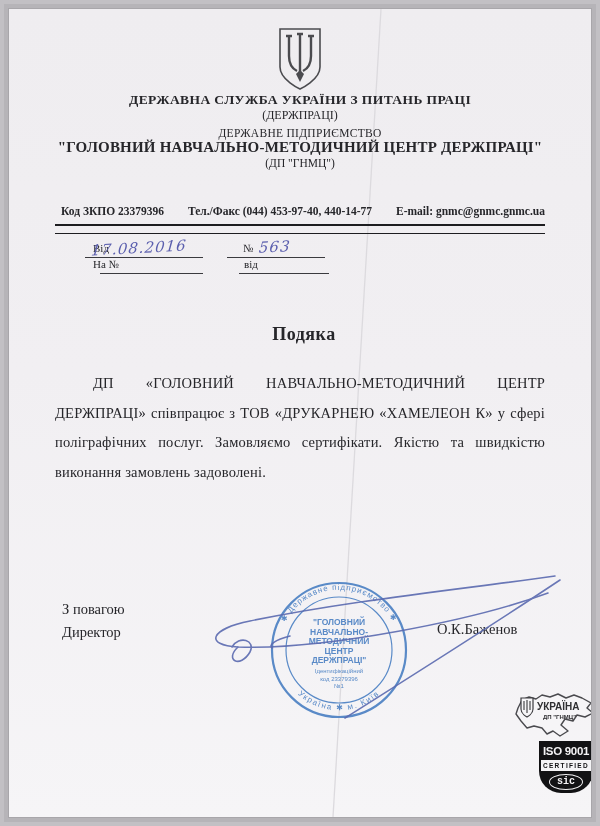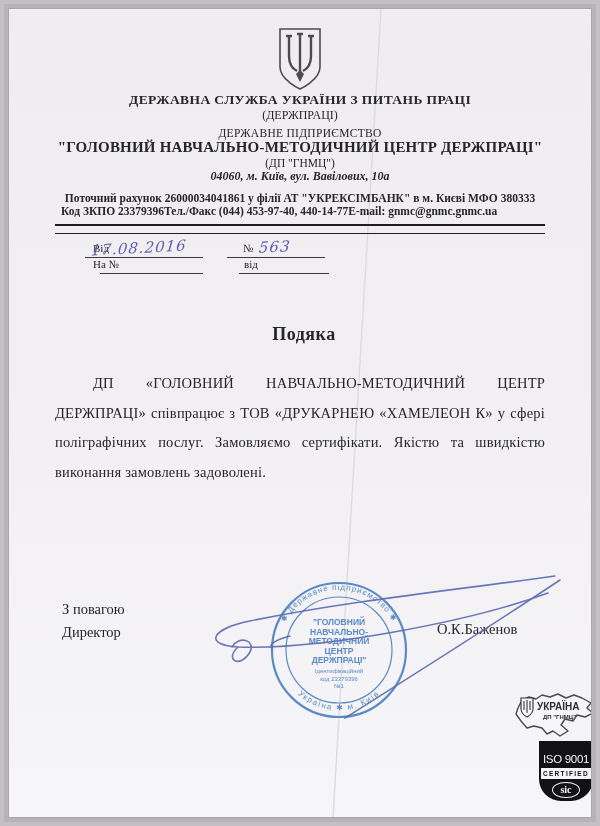--- a/index.html
+++ b/index.html
@@ -12,41 +12,41 @@
   .ctr{left:0;right:0;text-align:center;}
   .ink{color:#26262a;}
   .b{font-weight:bold;}
   .hdr-agency{top:83px;font-size:13.5px;letter-spacing:.4px;}
   .hdr-agency-short{top:99px;font-size:12px;}
   .hdr-type{top:118px;font-size:11.5px;letter-spacing:.3px;}
   .hdr-name{top:130px;font-size:15px;letter-spacing:.2px;}
   .hdr-short{top:148px;font-size:11.5px;}
   .hdr-addr{top:160px;font-size:12px;font-style:italic;}
   .hdr-bank{top:183px;font-size:11.5px;}
-  .hdr-contacts{top:196px;left:52px;right:46px;display:flex;font-size:11.5px;}
+  .hdr-contacts{top:196px;left:52px;right:46px;display:flex;justify-content:space-between;font-size:11.5px;}
   .rule{top:215px;left:46px;right:46px;height:7px;border-top:2.5px solid #1d1d20;border-bottom:1.5px solid #1d1d20;}
   .ref-label{font-size:11px;margin-left:31px;}
   .uline{border-bottom:1px solid #3a3a3e;position:absolute;}
   .hand{font-family:"DejaVu Serif",serif;font-style:italic;color:#5b5fae;transform:rotate(-3deg) skewX(-8deg);letter-spacing:1px;}
   .title{top:315px;font-size:18px;letter-spacing:.5px;padding-left:8px;}
   .bodytext{top:360px;left:46px;right:46px;font-size:14.5px;line-height:29.5px;text-align:justify;letter-spacing:.2px;}
   .bodytext p{margin:0;text-indent:38px;}
   .sig-label{font-size:14.5px;}
   .stamp-svg{left:257px;top:568px;}
   .sign-svg{left:131px;top:539px;}
   .fold-svg{left:0;top:0;pointer-events:none;}
   .map-logo{left:503px;top:677px;}
   .iso{left:530px;top:732px;width:54px;}
   .iso-top{background:#121214;color:#f4f3f5;text-align:center;font-family:"Liberation Sans",sans-serif;
-           font-weight:normal;font-size:11.5px;padding:12px 0 3px;letter-spacing:-.3px;}
+           font-weight:bold;font-size:11.5px;padding:4px 0 3px;letter-spacing:-.3px;}
   .iso-mid{background:#f5f4f6;color:#121214;text-align:center;font-family:"Liberation Sans",sans-serif;
            font-weight:bold;font-size:6.5px;letter-spacing:1.3px;padding:2px 0;border-left:2px solid #121214;border-right:2px solid #121214;}
   .iso-bot{background:#121214;height:22px;border-radius:0 0 24px 24px;display:flex;align-items:center;justify-content:center;}
   .iso-sic{border:1.5px solid #f4f3f5;border-radius:50%;padding:0 7px 1px;color:#f4f3f5;
-           font-family:Liberation Serif, serif;font-weight:bold;font-size:10px;line-height:13px;}
+           font-family:Liberation Mono, monospace;font-weight:bold;font-size:10px;line-height:13px;}
 </style>
 </head>
 <body>
 
 <div class="scan-frame">
  <div class="page">
 
   <svg class="abs fold-svg" width="582" height="808">
     <line x1="372" y1="0" x2="324" y2="808" stroke="#dcdade" stroke-width="1.3"></line>
   </svg>
@@ -60,22 +60,20 @@
       <path d="M 10,9 H 16 M 32,9 H 38 M 21,7 H 27"></path>
     </g>
     <path d="M 20,47 L 24,55 L 28,47 L 24,43 Z" fill="#4b4b4f"></path>
   </svg>
 
   <div class="abs ctr ink b hdr-agency">ДЕРЖАВНА СЛУЖБА УКРАЇНИ З ПИТАНЬ ПРАЦІ</div>
   <div class="abs ctr ink hdr-agency-short">(ДЕРЖПРАЦІ)</div>
   <div class="abs ctr ink hdr-type">ДЕРЖАВНЕ ПІДПРИЄМСТВО</div>
   <div class="abs ctr ink b hdr-name">"ГОЛОВНИЙ НАВЧАЛЬНО-МЕТОДИЧНИЙ ЦЕНТР ДЕРЖПРАЦІ"</div>
   <div class="abs ctr ink hdr-short">(ДП "ГНМЦ")</div>
-  <div class="abs ctr ink b hdr-addr">04060, м. Київ, вул. Вавілових, 10а</div>
-  <div class="abs ctr ink b hdr-bank">Поточний рахунок 26000034041861 у філії АТ "УКРЕКСІМБАНК" в м. Києві МФО 380333</div>
   <div class="abs ink b hdr-contacts">
     <span>Код ЗКПО  23379396</span>
     <span>Тел./Факс (044) 453-97-40, 440-14-77</span>
     <span>E-mail: gnmc@gnmc.gnmc.ua</span>
   </div>
   <div class="abs rule"></div>
 
   <div class="abs ink ref-label" style="left:53px;top:233px;">Від</div>
   <div class="uline" style="left:76px;top:248px;width:118px;"></div>
   <div class="abs hand" style="left:82px;top:230px;font-size:15px;">17.08.2016</div>

